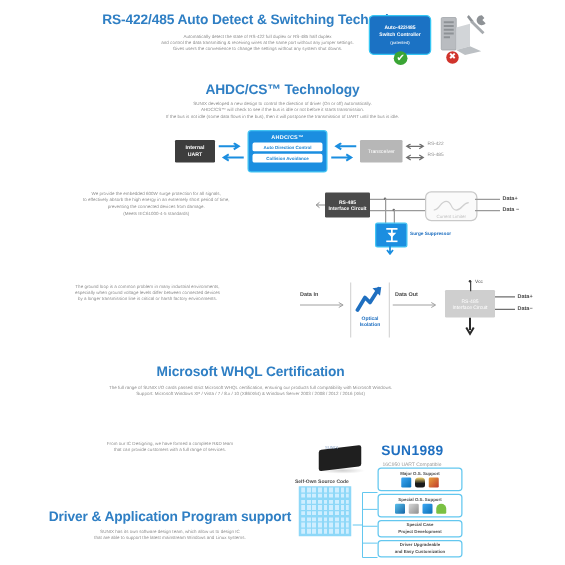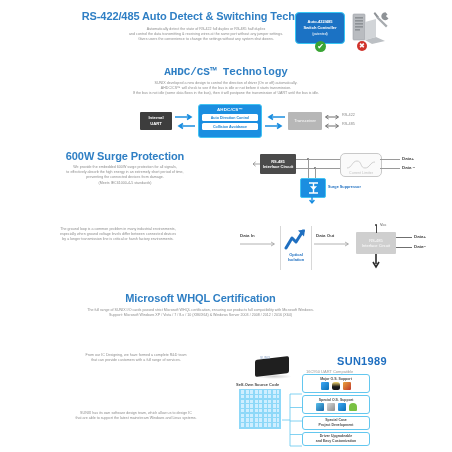--- a/index.html
+++ b/index.html
@@ -84,21 +84,21 @@
     color: #fff;
     font-size: 7px;
     line-height: 10px;
     text-align: center;
   }
   .server-icon { position: absolute; left: 57px; top: 3px; }
   .wrench-icon { position: absolute; left: 78px; top: 1px; }
 
   
   #sec2 { left: 0; top: 66px; width: 452px; }
-  #sec2 .sec-title { display: block; font-family: Liberation Mono, monospace; }
+  #sec2 .sec-title { display: block; }
   #sec2 .sec-body { margin-top: 3px; }
 
   .diag2 { position: relative; width: 452px; height: 42px; margin-top: 5px; }
   .box-dark {
     position: absolute;
     background: #3d3d3d;
     color: #ffffff;
     font-size: 4.2px;
     font-weight: bold;
     text-align: center;
@@ -254,21 +254,20 @@
     background: radial-gradient(ellipse at center, rgba(0,0,0,0.18) 0%, rgba(0,0,0,0) 70%);
   }
   .chip-txt { position: absolute; left: 5px; top: 4px; color: #8fa7c9; font-size: 3.4px; }
   .sun-name {
     position: absolute;
     left: 50px; top: 3px;
     color: #1f6fc0;
     font-size: 11px;
     font-weight: bold;
     letter-spacing: 0.3px;
-    margin-left: 32px;
   }
   .sun-sub {
     position: absolute;
     left: 51px; top: 17px;
     color: #9a9a9a;
     font-size: 4px;
   }
 
   
   #sec7 { left: 0; top: 404px; width: 452px; }
@@ -416,21 +415,20 @@
         <path d="M2 2 H14 M4.6 0 L1.4 2 L4.6 4 M11.4 0 L14.6 2 L11.4 4" stroke="#6f6f6f" stroke-width="1" fill="none"></path>
         <path d="M2 11 H14 M4.6 9 L1.4 11 L4.6 13 M11.4 9 L14.6 11 L11.4 13" stroke="#6f6f6f" stroke-width="1" fill="none"></path>
       </svg>
       <div class="lbl-tiny" style="left:342px; top:11px;">RS-422</div>
       <div class="lbl-tiny" style="left:342px; top:20px;">RS-485</div>
     </div>
   </div>
 
   <div class="section" id="sec3">
     <div class="txtcol">
-      <div class="sec-title">600W Surge Protection</div>
       <div class="sec-body center" style="margin-top:3px;">
         <div>We provide the embedded 600W surge protection for all signals,</div>
         <div>to effectively absorb the high energy in an extremely short period of time,</div>
         <div>preventing the connected devices from damage.</div>
         <div>(Meets IEC61000-4-5 standards)</div>
       </div>
     </div>
 
     <div class="diag">
       <div class="box-d2" style="left:8px; top:2px; width:36px; height:20px;">
@@ -543,20 +541,21 @@
       <div class="chip"></div>
       <div class="chip-shadow"></div>
       <div class="chip-txt">SUNIX</div>
       <div class="sun-name">SUN1989</div>
       <div class="sun-sub">16C950 UART Compatible</div>
     </div>
   </div>
 
   <div class="section" id="sec7">
     <div class="txtcol">
+      <div class="sec-title">Driver &amp; Application Program support</div>
       <div class="sec-body center" style="margin-top:3px;">
         <div>SUNIX has its own software design team, which allow us to design IC</div>
         <div>that are able to support the latest mainstream Windows and Linux systems.</div>
       </div>
     </div>
 
     <div class="diag">
       <div class="code-label">Self-Own Source Code</div>
       <div class="code-block">
         <div class="row"></div>

